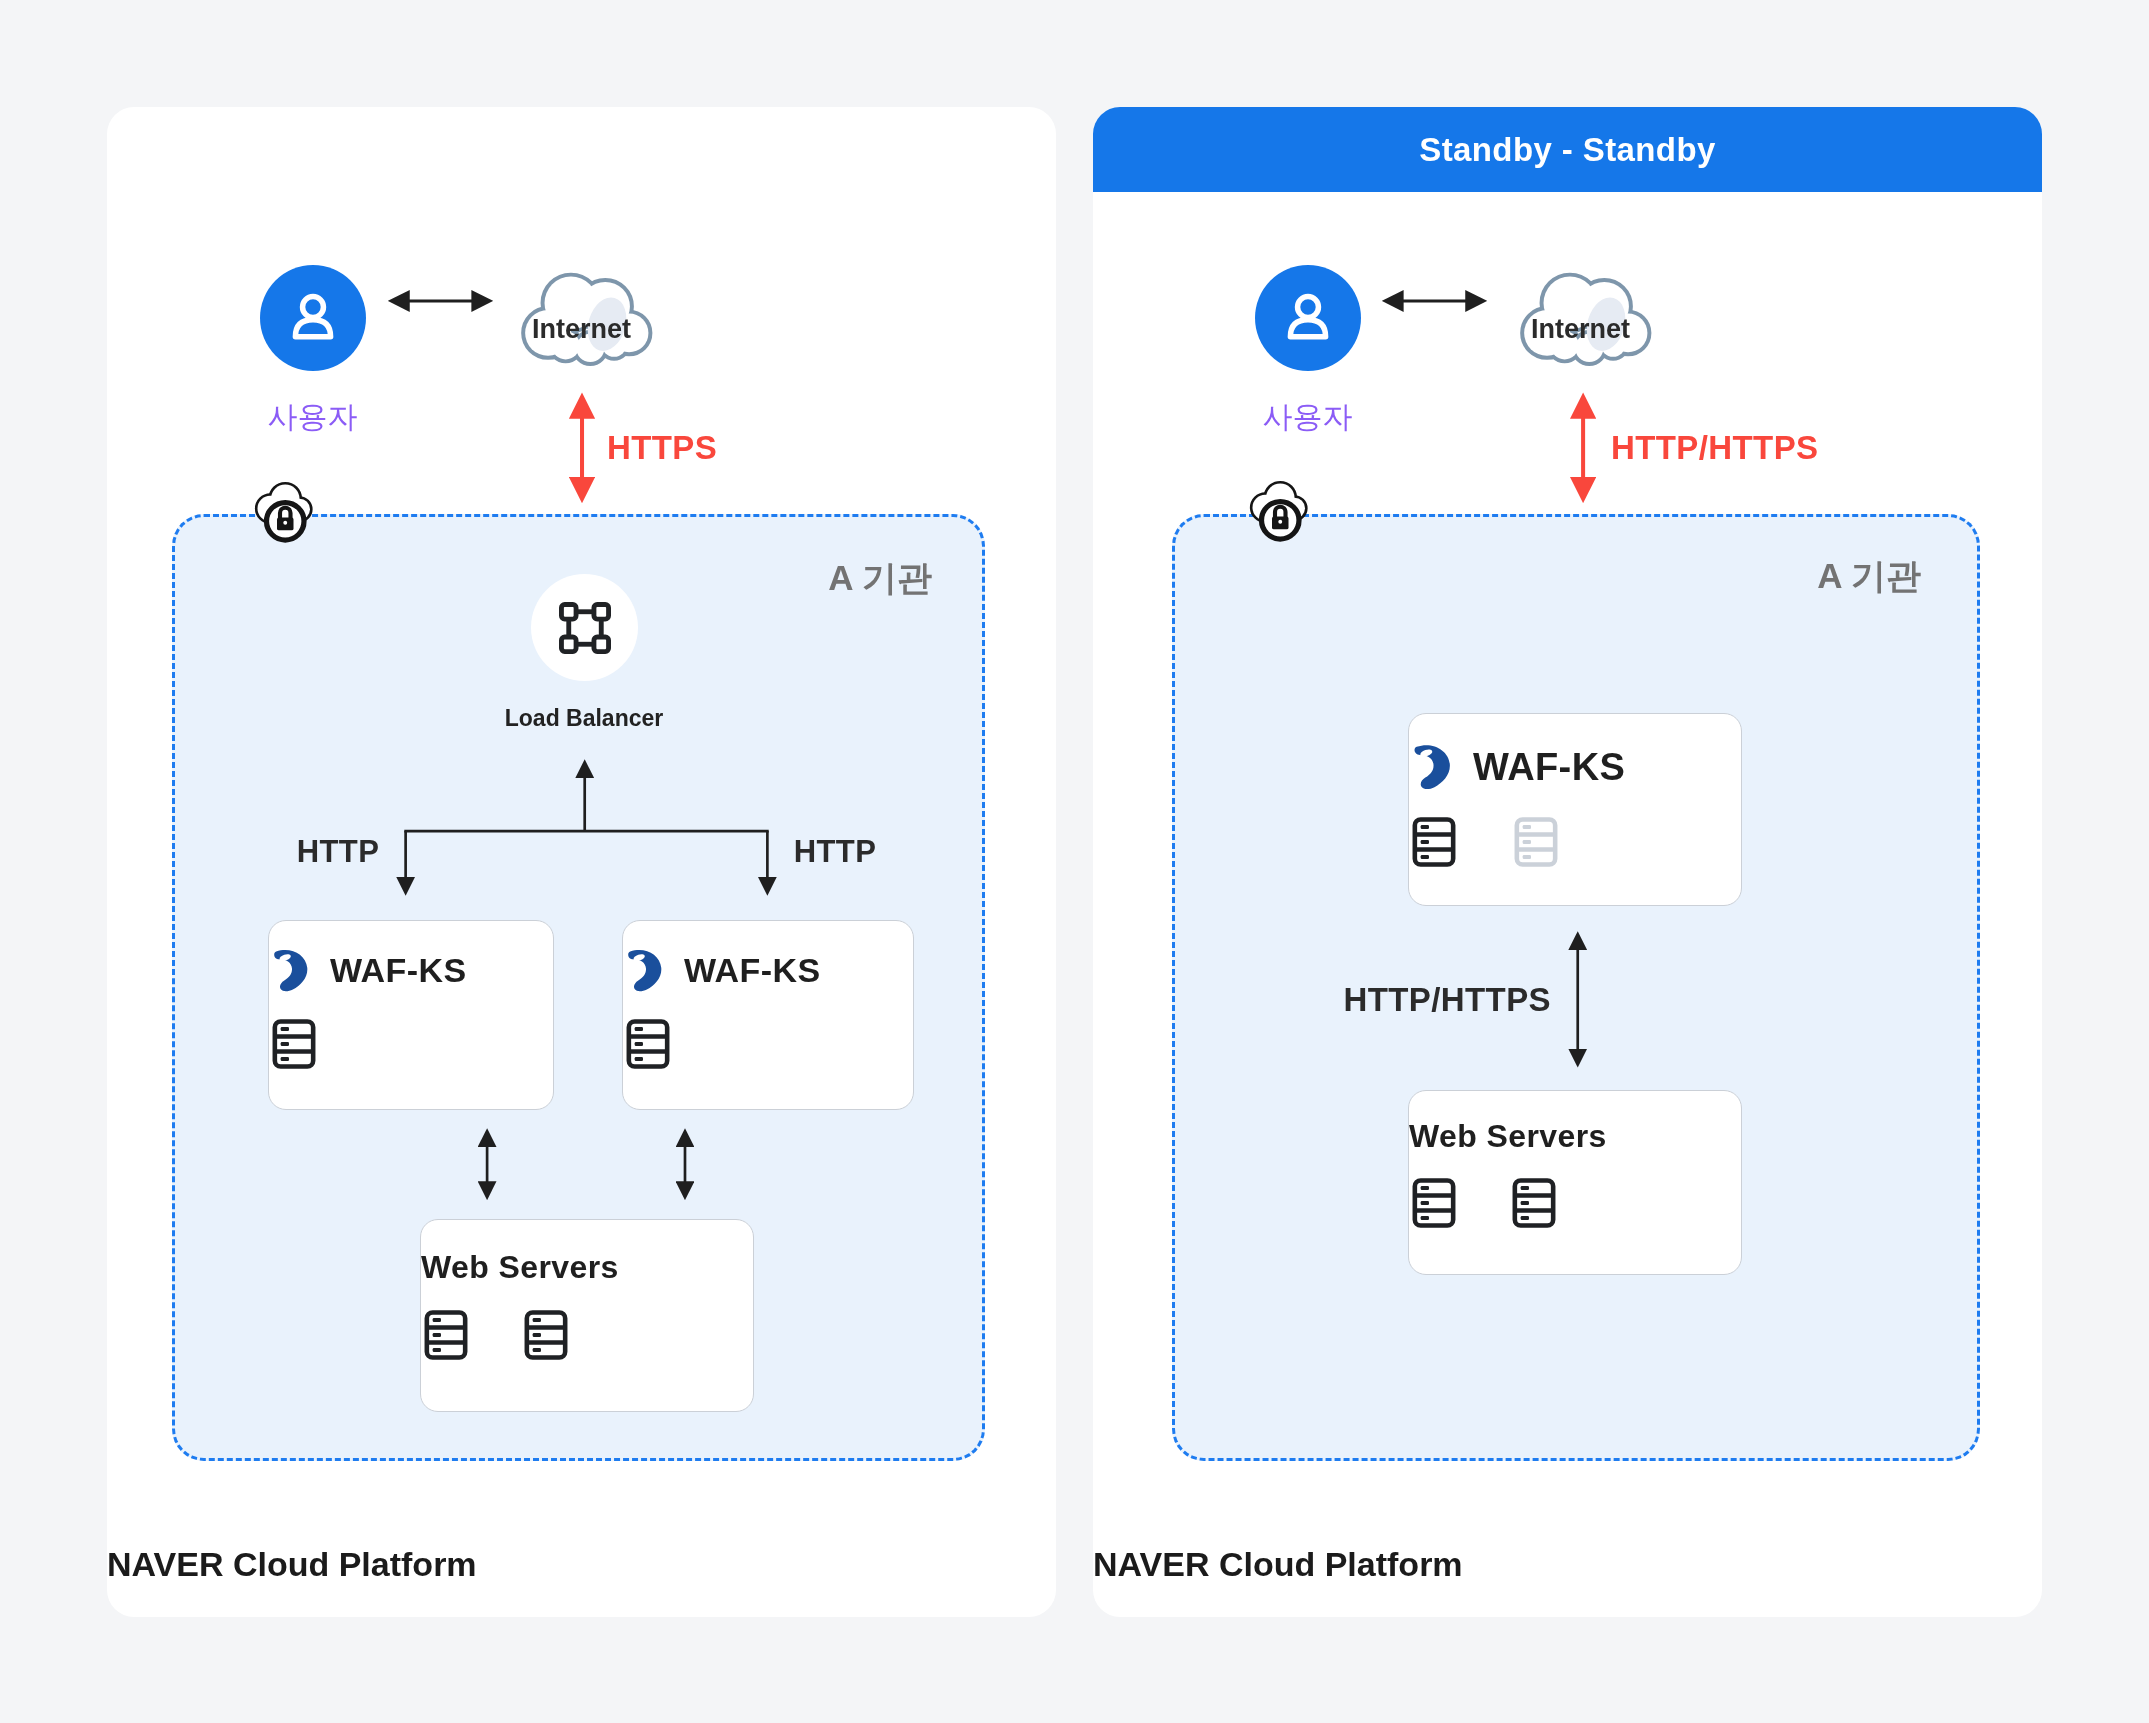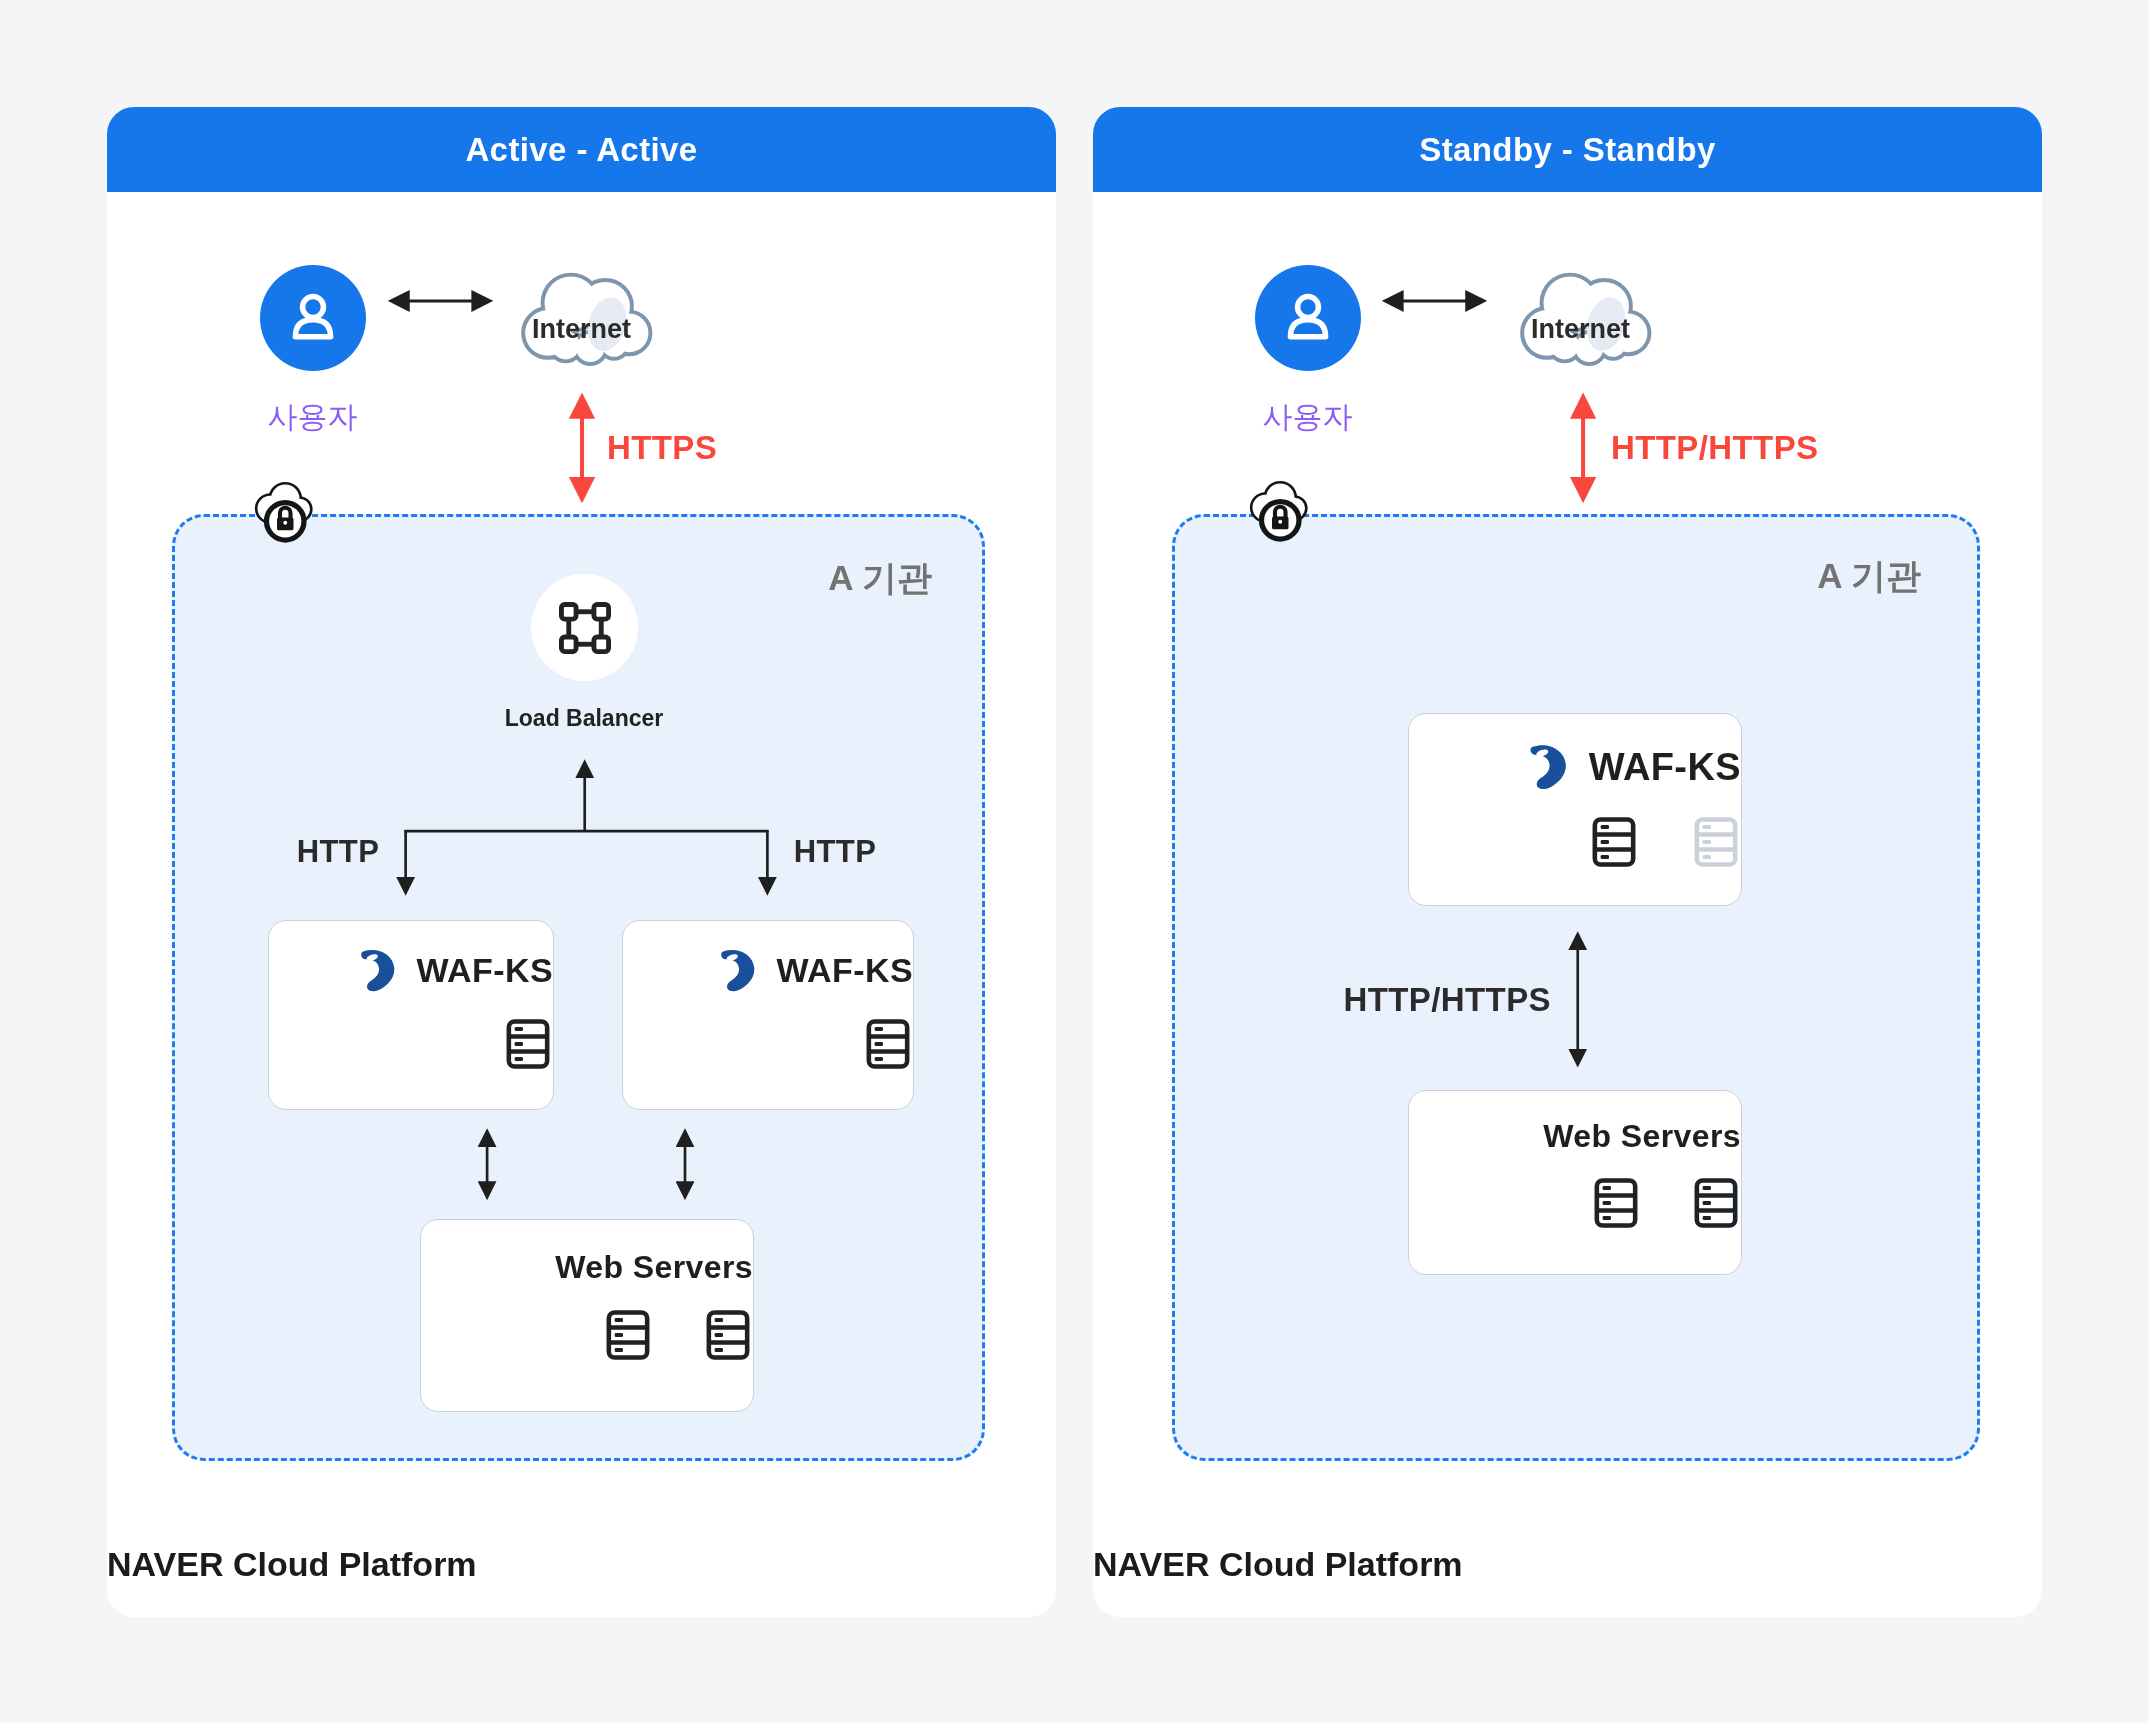--- a/index.html
+++ b/index.html
@@ -39,21 +39,21 @@
     background:#E9F2FC; border:3.6px dashed #1E7CF0; border-radius:32px;
   }
   .zone-label { font-size:35px; font-weight:bold; color:#737373; }
   .lb-circle {
     width:107px; height:107px; border-radius:50%; background:#fff;
     display:flex; align-items:center; justify-content:center;
   }
   .lb-label { font-size:23px; font-weight:700; color:#222; text-align:center; width:224px; }
   .node-box {
     background:#fff; border:1.8px solid #CBD0D7; border-radius:18px;
-    display:flex; flex-direction:column; align-items:flex-end;
+    display:flex; flex-direction:column; align-items:flex-start;
   }
   .box-title-row { display:flex; align-items:center; gap:16px; }
   .box-title { font-weight:bold; color:#1F1F1F; letter-spacing:0.4px; }
   .servers-row { display:flex; align-items:center; }
   .server { color:#1F2124; }
   .server-standby { color:#CBD1D9; }
   .platform-label {
     width:100%; text-align:left; font-size:34px; font-weight:bold; color:#1B1B1B;
   }
   .center-text { text-align:center; }
@@ -134,23 +134,20 @@
 
     <symbol id="sym-waflogo" viewBox="0 0 100 100">
       <path d="M16,8 C48,-3 82,14 85,44 C87,65 71,83 53,92 C43,97 31,98 26,91
                C22,85 26,77 34,72 C46,65 52,56 51,45 C50,32 38,25 23,25 C11,25 8,11 16,8 Z" fill="#1A4F9C"></path>
       <ellipse cx="36" cy="21" rx="13" ry="6.5" fill="#fff" transform="rotate(-18 36 21)"></ellipse>
     </symbol>
   </defs>
 </svg>
 
 <div class="card left">
-  <div class="card-header">
-    <span>Active - Active</span>
-  </div>
 
   <div class="abs user-circle" style="left:153px; top:158px;">
     <svg width="66" height="66" viewBox="0 0 74 74">
         <use href="#sym-person"></use>
       </svg>
   </div>
   <div class="abs node-label" style="left:116px; top:290px; width:179px;">사용자</div>
 
   <div class="abs cloud-node" style="left:394px; top:152px; width:161px; height:118px;">
     <svg width="161" height="118" viewBox="0 0 180 132">

